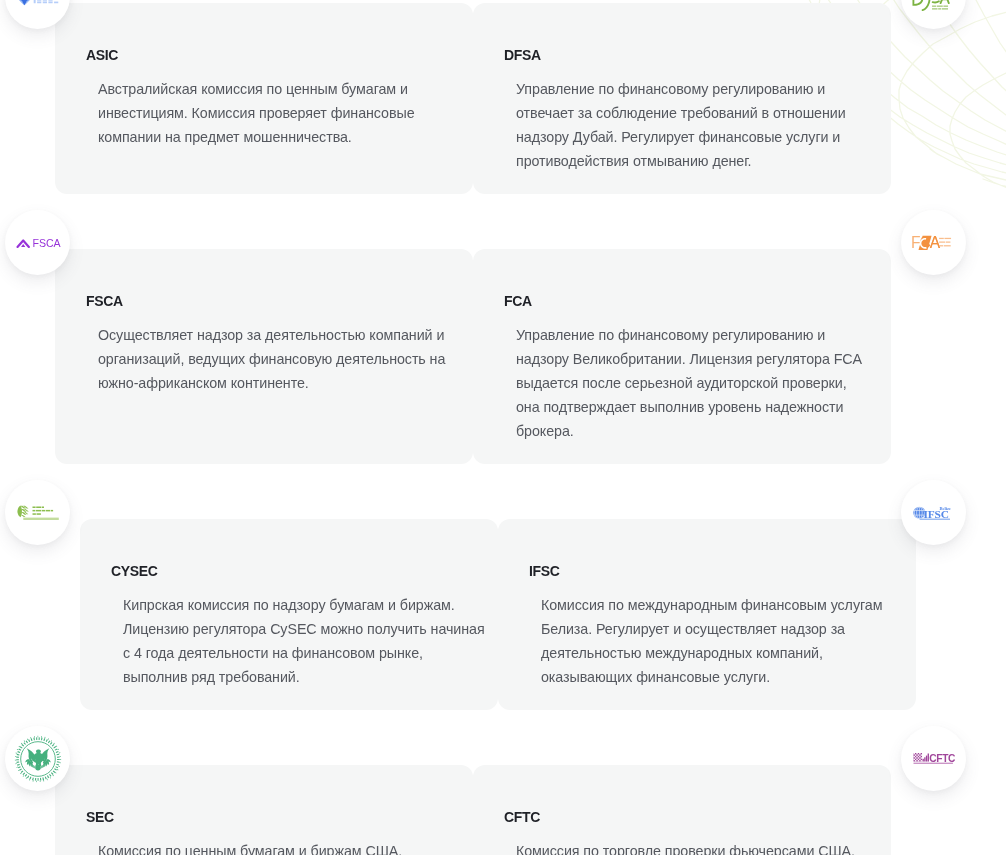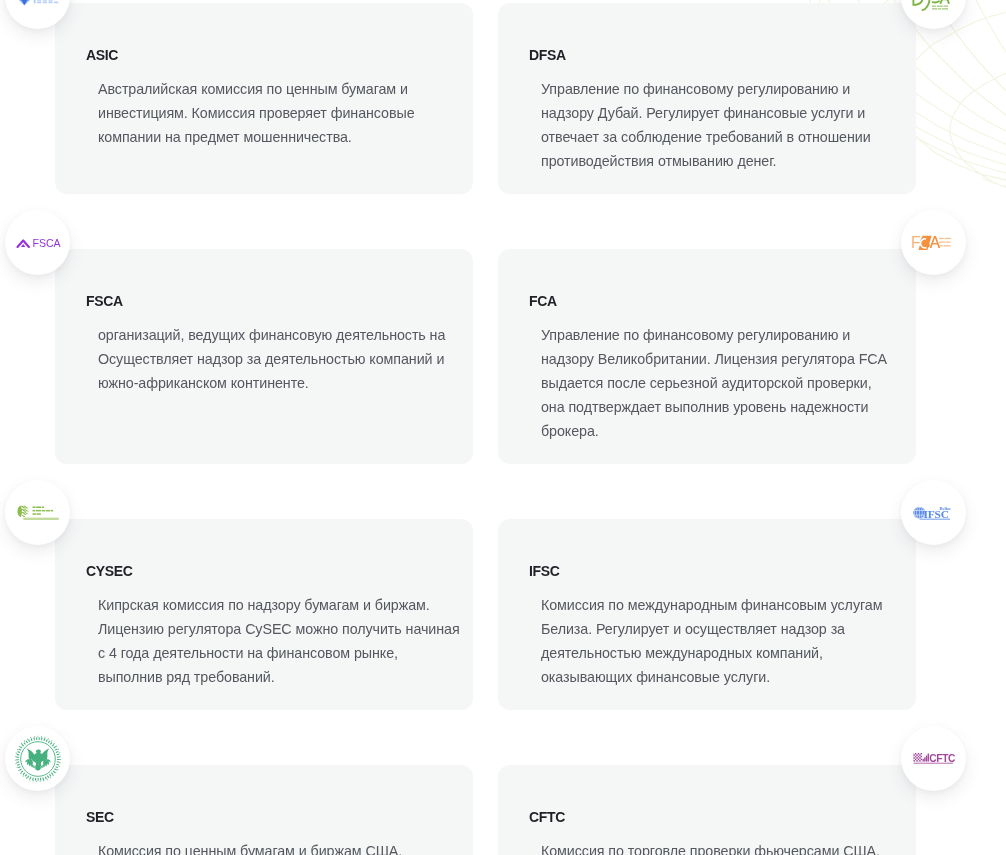--- a/index.html
+++ b/index.html
@@ -5,21 +5,21 @@
 <style>
   html,body{margin:0;padding:0;}
   body{width:1006px;height:855px;overflow:hidden;background:#ffffff;
        font-family:"Liberation Sans",sans-serif;}
   .page{position:relative;width:1006px;height:855px;overflow:hidden;background:#fff;}
 
   
   .bg-globe{position:absolute;left:0;top:0;width:1006px;height:855px;pointer-events:none;z-index:0;}
 
   .grid{position:absolute;left:55px;top:3px;width:861px;z-index:2;}
-  .row{display:flex;gap:25px;position:relative;}
+  .row{display:flex;position:relative;}
   .card{width:418px;background:#f5f6f6;border-radius:12px;box-sizing:border-box;
         padding:41.5px 30px 0 31px;}
   .ttl{font-size:14px;font-weight:bold;color:#1f2127;line-height:20px;margin:0 0 1.6px 0;
        letter-spacing:-0.35px;}
   .txt{font-size:14.3px;color:#55585f;margin:12px;letter-spacing:-0.08px;}
   .txt .ln{display:block;line-height:24px;white-space:nowrap;}
 
   .badge{position:absolute;width:65px;height:65px;border-radius:50%;background:#fff;
          box-shadow:0 7px 16px rgba(90,95,105,.11), 0 2px 5px rgba(90,95,105,.05);
          display:flex;align-items:center;justify-content:center;z-index:3;}
@@ -39,32 +39,32 @@
           <p class="txt">
             <span class="ln">Австралийская комиссия по ценным бумагам и</span>
             <span class="ln">инвестициям. Комиссия проверяет финансовые</span>
             <span class="ln">компании на предмет мошенничества.</span>
           </p>
         </div>
         <div class="card" style="height: 191px;">
           <p class="ttl">DFSA</p>
           <p class="txt">
             <span class="ln">Управление по финансовому регулированию и</span>
+            <span class="ln">отвечает за соблюдение требований в отношении</span>
             <span class="ln">надзору Дубай. Регулирует финансовые услуги и</span>
-            <span class="ln">отвечает за соблюдение требований в отношении</span>
             <span class="ln">противодействия отмыванию денег.</span>
           </p>
         </div>
       </div>
       <div class="row" style="margin-bottom: 55px;">
         <div class="card" style="height: 215px;">
           <p class="ttl">FSCA</p>
           <p class="txt">
+            <span class="ln">Осуществляет надзор за деятельностью компаний и</span>
             <span class="ln">организаций, ведущих финансовую деятельность на</span>
-            <span class="ln">Осуществляет надзор за деятельностью компаний и</span>
             <span class="ln">южно-африканском континенте.</span>
           </p>
         </div>
         <div class="card" style="height: 215px;">
           <p class="ttl">FCA</p>
           <p class="txt">
             <span class="ln">Управление по финансовому регулированию и</span>
             <span class="ln">надзору Великобритании. Лицензия регулятора FCA</span>
             <span class="ln">выдается после серьезной аудиторской проверки,</span>
             <span class="ln">она подтверждает выполнив уровень надежности</span>

